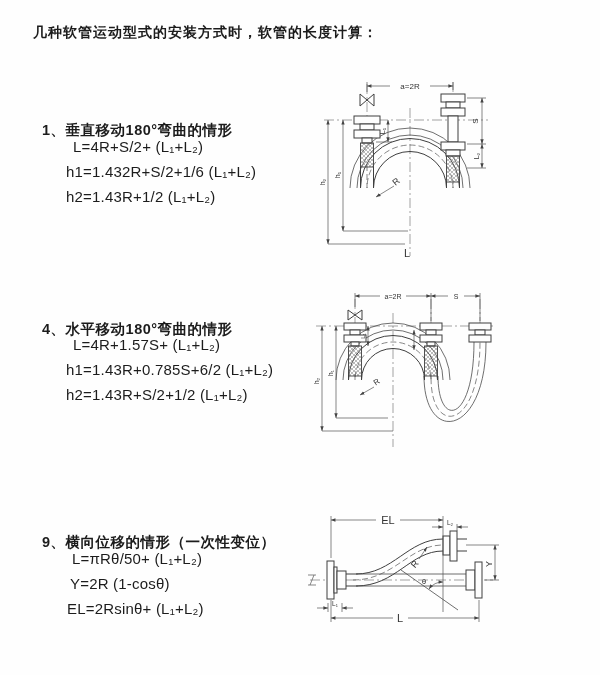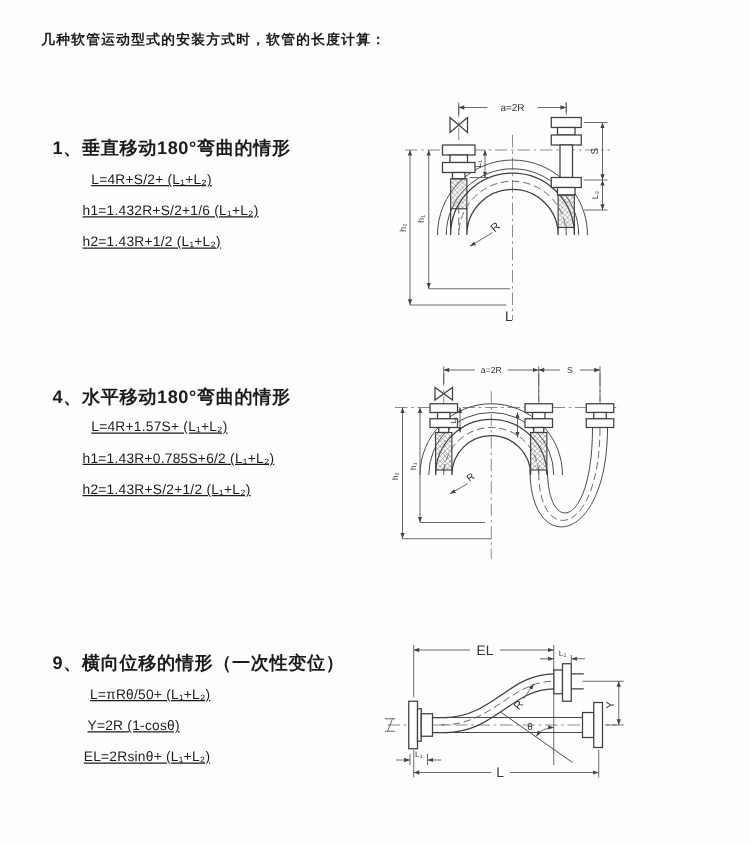--- a/index.html
+++ b/index.html
@@ -5,23 +5,23 @@
   html,body{margin:0;padding:0;}
   body{
     width:600px;height:675px;
     background:#fefefe;
     font-family:"Liberation Sans","DejaVu Sans",sans-serif;
     color:#1c1c1c;
     position:relative;
     overflow:hidden;
   }
   .abs{position:absolute;white-space:nowrap;}
-  .page-title{font-size:11px;font-weight:700;letter-spacing:1px;}
-  .sec-heading{font-size:14.5px;font-weight:700;letter-spacing:0.5px;}
-  .formula{font-size:11px;font-weight:400;letter-spacing:0.2px;text-decoration:underline;}
+  .page-title{font-size:14px;font-weight:700;letter-spacing:1px;}
+  .sec-heading{font-size:14.5px;font-weight:700;letter-spacing:0.5px;margin-top:12px;}
+  .formula{font-size:15px;font-weight:400;letter-spacing:0.2px;}
   svg{position:absolute;overflow:visible;}
   svg text{font-family:"Liberation Sans","DejaVu Sans",sans-serif;fill:#333;}
   .obj{stroke:#3f3f3f;stroke-width:1;fill:none;}
   .objf{stroke:#3f3f3f;stroke-width:1;fill:#fefefe;}
   .thin{stroke:#4a4a4a;stroke-width:0.8;fill:none;}
   .dim{stroke:#555;stroke-width:0.7;fill:none;}
   .cl{stroke:#666;stroke-width:0.6;fill:none;stroke-dasharray:10 3 2 3;}
   .hcl{stroke:#555;stroke-width:0.7;fill:none;stroke-dasharray:6 3;}
   .braid{stroke:#3f3f3f;stroke-width:0.9;}
 </style>

